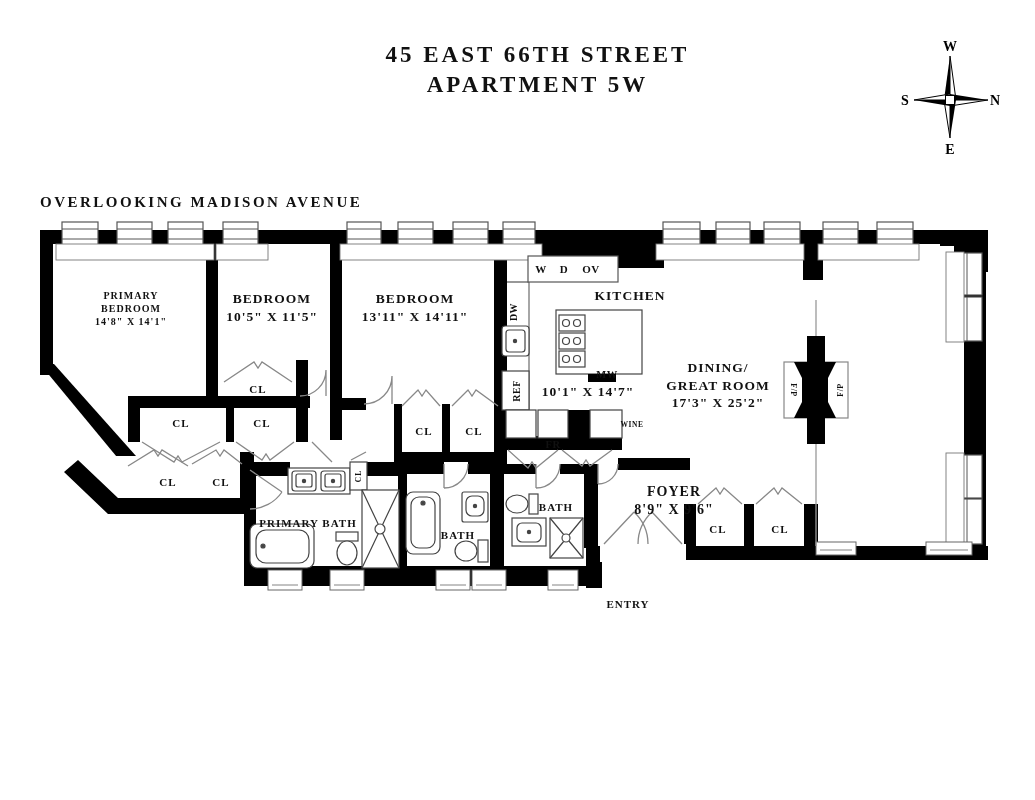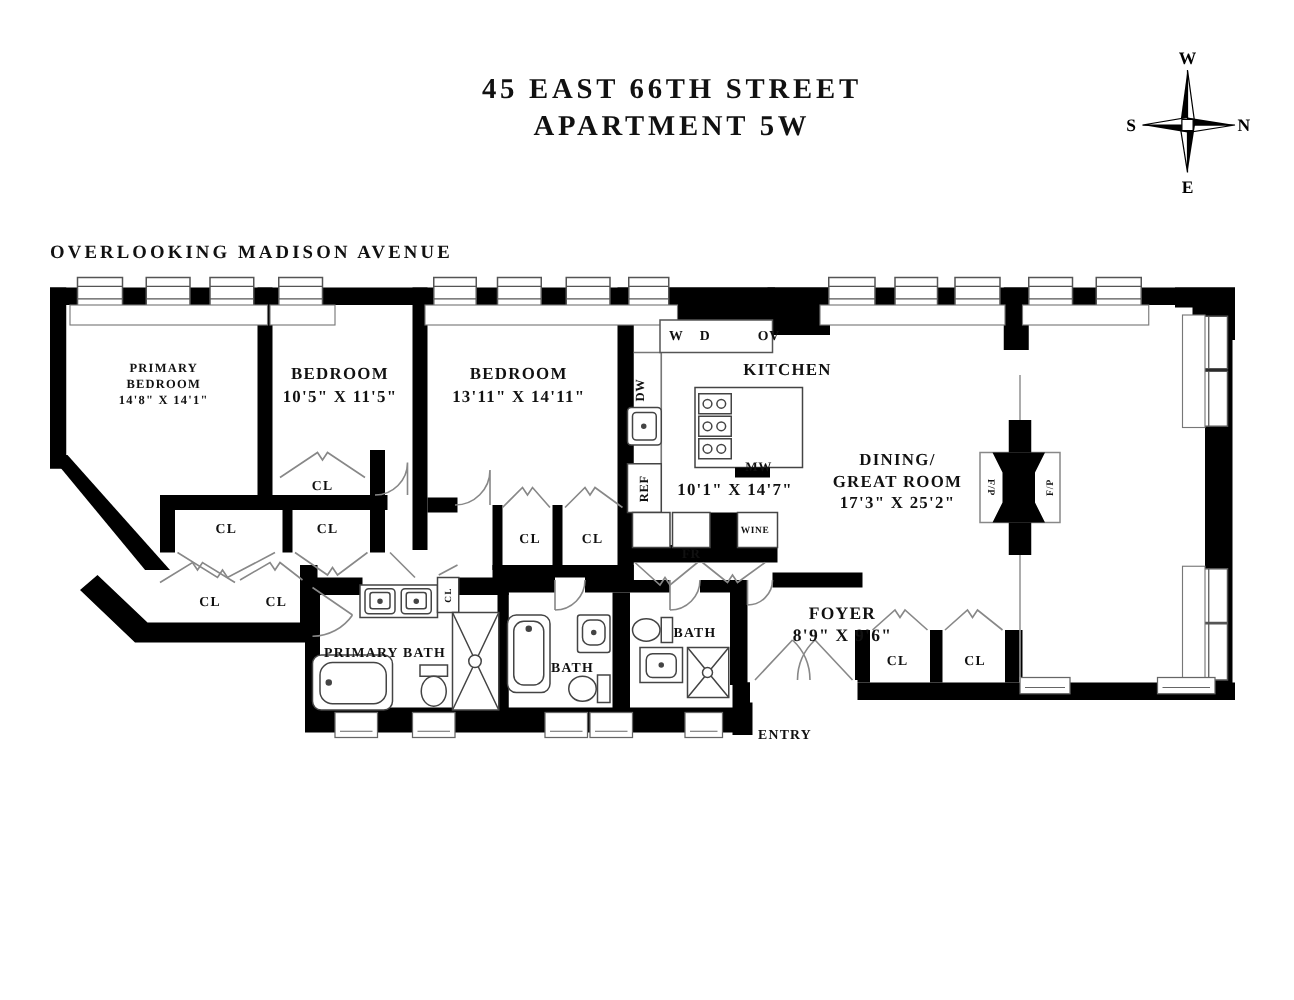--- a/index.html
+++ b/index.html
@@ -1,19 +1,19 @@
 <!DOCTYPE html>
 <html><head>
 <meta charset="utf-8">
 <style>
   html,body{margin:0;padding:0;background:#fff;}
   body{width:1035px;height:800px;position:relative;overflow:hidden;
        font-family:"Liberation Serif","DejaVu Serif",serif;color:#111;}
   .abs{position:absolute;}
-  #title-block{left:40px;top:56px;width:995px;text-align:center;line-height:1.3;}
+  #title-block{left:40px;top:40px;width:995px;text-align:center;line-height:1.3;}
   #title-line1,#title-line2{font-size:23px;font-weight:700;letter-spacing:3px;}
   #subtitle{left:40px;top:194px;width:995px;text-align:left;
             font-size:15px;font-weight:700;letter-spacing:2.5px;}
   #plan-wrap{left:0;top:0;width:1035px;height:800px;}
   #labels{left:0;top:0;width:1035px;height:800px;pointer-events:none;}
   .room-label{position:absolute;transform:translate(-50%,-50%);text-align:center;
               font-weight:700;letter-spacing:1px;line-height:1.3;white-space:pre-line;}
   .room-label .rn{display:block;white-space:pre-line;}
   .room-label .rd{display:block;}
   .cl-label{position:absolute;transform:translate(-50%,-50%);
@@ -273,35 +273,35 @@
       <div class="room-label" style="left: 272px; top: 308px; font-size: 13.5px;"><span class="rn">BEDROOM</span><span class="rd">10'5" X 11'5"</span></div>
       <div class="room-label" style="left: 415px; top: 308px; font-size: 13.5px;"><span class="rn">BEDROOM</span><span class="rd">13'11" X 14'11"</span></div>
       <div class="room-label" style="left: 589px; top: 296px; font-size: 13.5px; margin-left: 41px;"><span class="rn">KITCHEN</span></div>
       <div class="room-label" style="left: 588px; top: 392px; font-size: 13.5px;"><span class="rd">10'1" X 14'7"</span></div>
       <div class="room-label" style="left: 718px; top: 385px; font-size: 13.5px;"><span class="rn">DINING/
 GREAT ROOM</span><span class="rd">17'3" X 25'2"</span></div>
       <div class="room-label" style="left: 674px; top: 501px; font-size: 14px;"><span class="rn">FOYER</span><span class="rd">8'9" X 9'6"</span></div>
       <div class="room-label" style="left: 308px; top: 507px; font-size: 11px; margin-top: 16px;"><span class="rn">PRIMARY BATH</span></div>
       <div class="room-label" style="left: 458px; top: 535px; font-size: 11px;"><span class="rn">BATH</span></div>
       <div class="room-label" style="left: 556px; top: 507px; font-size: 11px;"><span class="rn">BATH</span></div>
-      <div class="room-label" style="left: 628px; top: 588px; font-size: 11px;"><span class="rn">ENTRY</span></div>
+      <div class="room-label" style="left: 628px; top: 604px; font-size: 11px;"><span class="rn">ENTRY</span></div>
       <div class="cl-label" style="left: 258px; top: 389px; font-size: 11px;">CL</div>
       <div class="cl-label" style="left: 181px; top: 423px; font-size: 11px;">CL</div>
       <div class="cl-label" style="left: 262px; top: 423px; font-size: 11px;">CL</div>
       <div class="cl-label" style="left: 424px; top: 431px; font-size: 11px;">CL</div>
       <div class="cl-label" style="left: 474px; top: 431px; font-size: 11px;">CL</div>
       <div class="cl-label" style="left: 168px; top: 482px; font-size: 11px;">CL</div>
       <div class="cl-label" style="left: 221px; top: 482px; font-size: 11px;">CL</div>
       <div class="cl-label" style="left: 358px; top: 476px; font-size: 7.5px; transform: translate(-50%, -50%) rotate(-90deg);">CL</div>
       <div class="cl-label" style="left: 718px; top: 529px; font-size: 11px;">CL</div>
       <div class="cl-label" style="left: 780px; top: 529px; font-size: 11px;">CL</div>
       <div class="app-label" style="left: 541px; top: 269px; font-size: 11px;">W</div>
       <div class="app-label" style="left: 564px; top: 269px; font-size: 11px;">D</div>
-      <div class="app-label" style="left: 591px; top: 269px; font-size: 11px; margin-left: 24px;">OV</div>
+      <div class="app-label" style="left: 591px; top: 269px; font-size: 11px;">OV</div>
       <div class="app-label" style="left: 513px; top: 312px; font-size: 10px; transform: translate(-50%, -50%) rotate(-90deg);">DW</div>
       <div class="app-label" style="left: 607px; top: 374px; font-size: 10.5px;">MW</div>
       <div class="app-label" style="left: 516px; top: 391px; font-size: 10px; transform: translate(-50%, -50%) rotate(-90deg);">REF</div>
       <div class="app-label" style="left: 553px; top: 444px; font-size: 10.5px;">FR</div>
-      <div class="app-label" style="left: 604px; top: 424px; font-size: 7.5px;">WINE</div>
+      <div class="app-label" style="left: 632px; top: 424px; font-size: 7.5px;">WINE</div>
       <div class="app-label" style="left: 793px; top: 390px; font-size: 8px; transform: translate(-50%, -50%) rotate(90deg);">F/P</div>
       <div class="app-label" style="left: 840px; top: 390px; font-size: 8px; transform: translate(-50%, -50%) rotate(-90deg);">F/P</div>
     </div>
 </div>
 
 </body></html>

